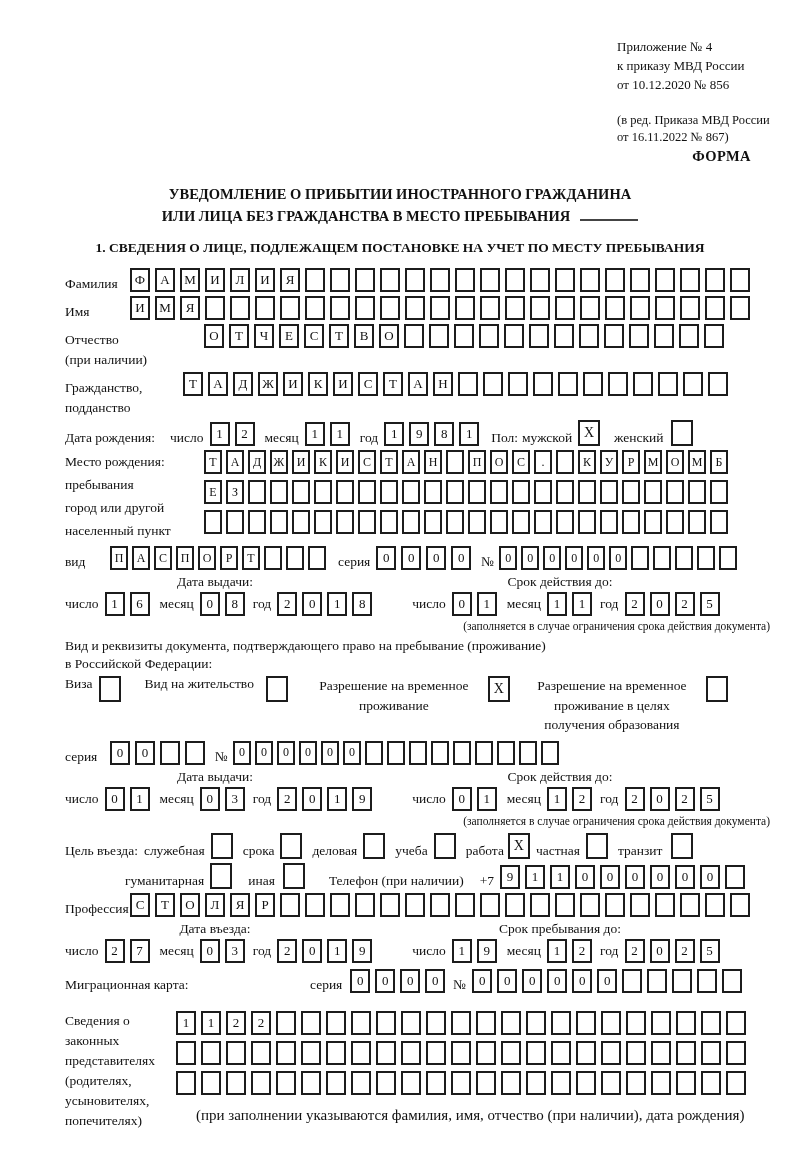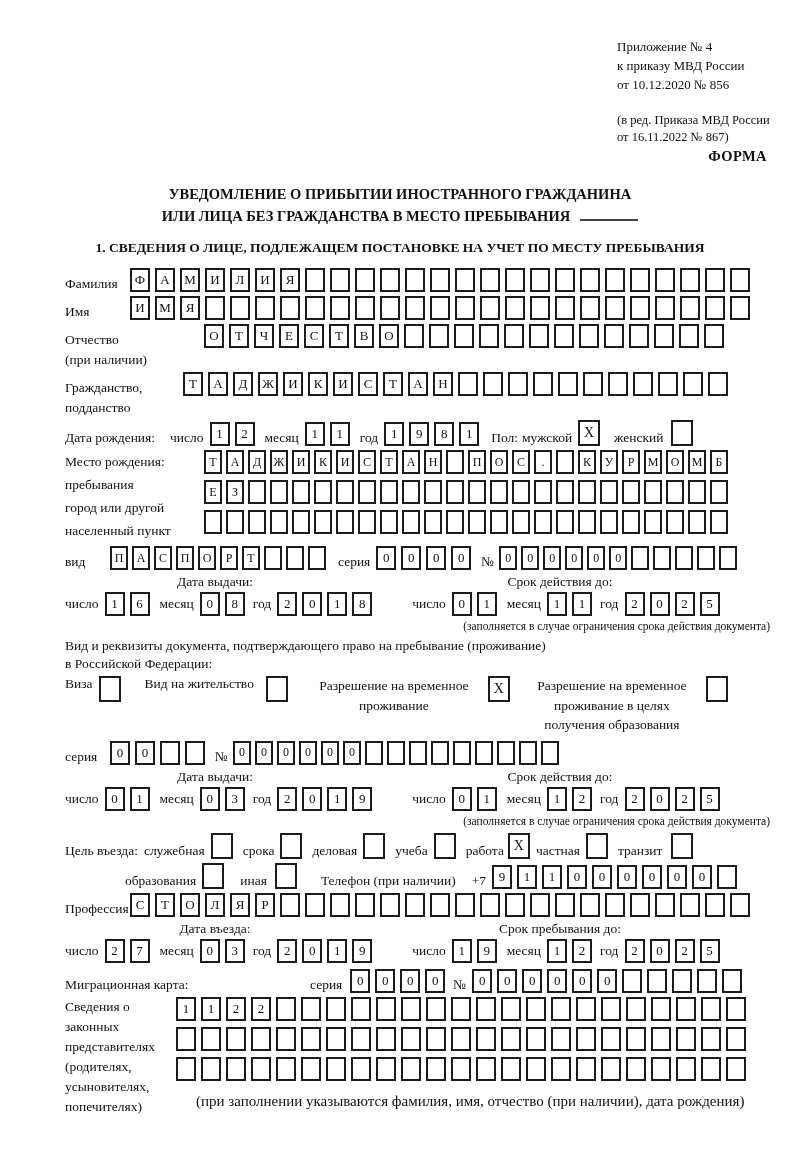--- a/index.html
+++ b/index.html
@@ -1,21 +1,21 @@
 <!DOCTYPE html>
 <html><head>
 <meta charset="utf-8">
 <style>
   html,body{margin:0;padding:0;background:#fff;}
   .page{position:relative;width:800px;height:1163px;background:#fff;color:#111;
         font-family:"Liberation Serif",serif;overflow:hidden;}
   
   .appendix{position:absolute;top:38px;left:617px;font-size:13px;line-height:1.45;}
   .amendment{margin-top:17px;font-size:12.5px;line-height:1.4;}
-  .forma{position:absolute;top:148px;right:33px;font-weight:bold;font-size:14.5px;letter-spacing:.4px;}
+  .forma{position:absolute;top:148px;right:49px;font-weight:bold;font-size:14.5px;letter-spacing:.4px;}
   .title{position:absolute;top:183px;left:0;width:800px;text-align:center;font-weight:bold;
          font-size:14.5px;line-height:1.55;}
   .blank-line{display:inline-block;width:58px;border-bottom:2px solid #444;height:12px;margin-left:10px;}
   
   .form{position:absolute;top:240px;left:0;width:800px;}
   .sec-heading{text-align:center;font-weight:bold;font-size:13.5px;margin:0 0 12px 0;}
   .row{display:flex;align-items:flex-end;margin:0 0 4px 65px;}
   .row.start{align-items:flex-start;}
   .lab{font-size:13.5px;flex:none;}
   .small-note{font-size:15px;}
@@ -501,21 +501,21 @@
       <span class="cb" style="margin-left:6px"></span>
       <span class="lab" style="margin-left:10px">работа</span>
       <span class="cb" style="margin-left:4px">X</span>
       <span class="lab" style="margin-left:6px">частная</span>
       <span class="cb" style="margin-left:6px"></span>
       <span class="lab" style="margin-left:10px">транзит</span>
       <span class="cb" style="margin-left:8px"></span>
     </div>
 
     <div class="row" style="margin-top:4px">
-      <span class="lab" style="margin-left:60px">образования</span>
+      <span class="lab" style="margin-left:60px">гуманитарная</span>
       <span class="cb" style="margin-left:6px"></span>
       <span class="lab" style="margin-left:16px">иная</span>
       <span class="cb" style="margin-left:8px"></span>
       <span class="lab" style="margin-left:24px">Телефон (при наличии)</span>
       <span class="lab" style="margin-left:16px">+7</span>
       <div class="cellrow" style="margin-left:6px">
           <span class="cell">9</span>
           <span class="cell">1</span>
           <span class="cell">1</span>
           <span class="cell">0</span>
@@ -622,21 +622,21 @@
           <span class="cell">0</span>
           <span class="cell">0</span>
           <span class="cell"></span>
           <span class="cell"></span>
           <span class="cell"></span>
           <span class="cell"></span>
           <span class="cell"></span>
         </div>
     </div>
 
-    <div class="row start" style="margin-top:4px">
+    <div class="row start" style="margin-top:18px">
       <div class="stack tight w111">
         <span class="lab">Сведения о</span>
         <span class="lab">законных</span>
         <span class="lab">представителях</span>
         <span class="lab">(родителях,</span>
         <span class="lab">усыновителях,</span>
         <span class="lab">попечителях)</span>
       </div>
       <div class="stack">
         <div class="cellrow mb6">

